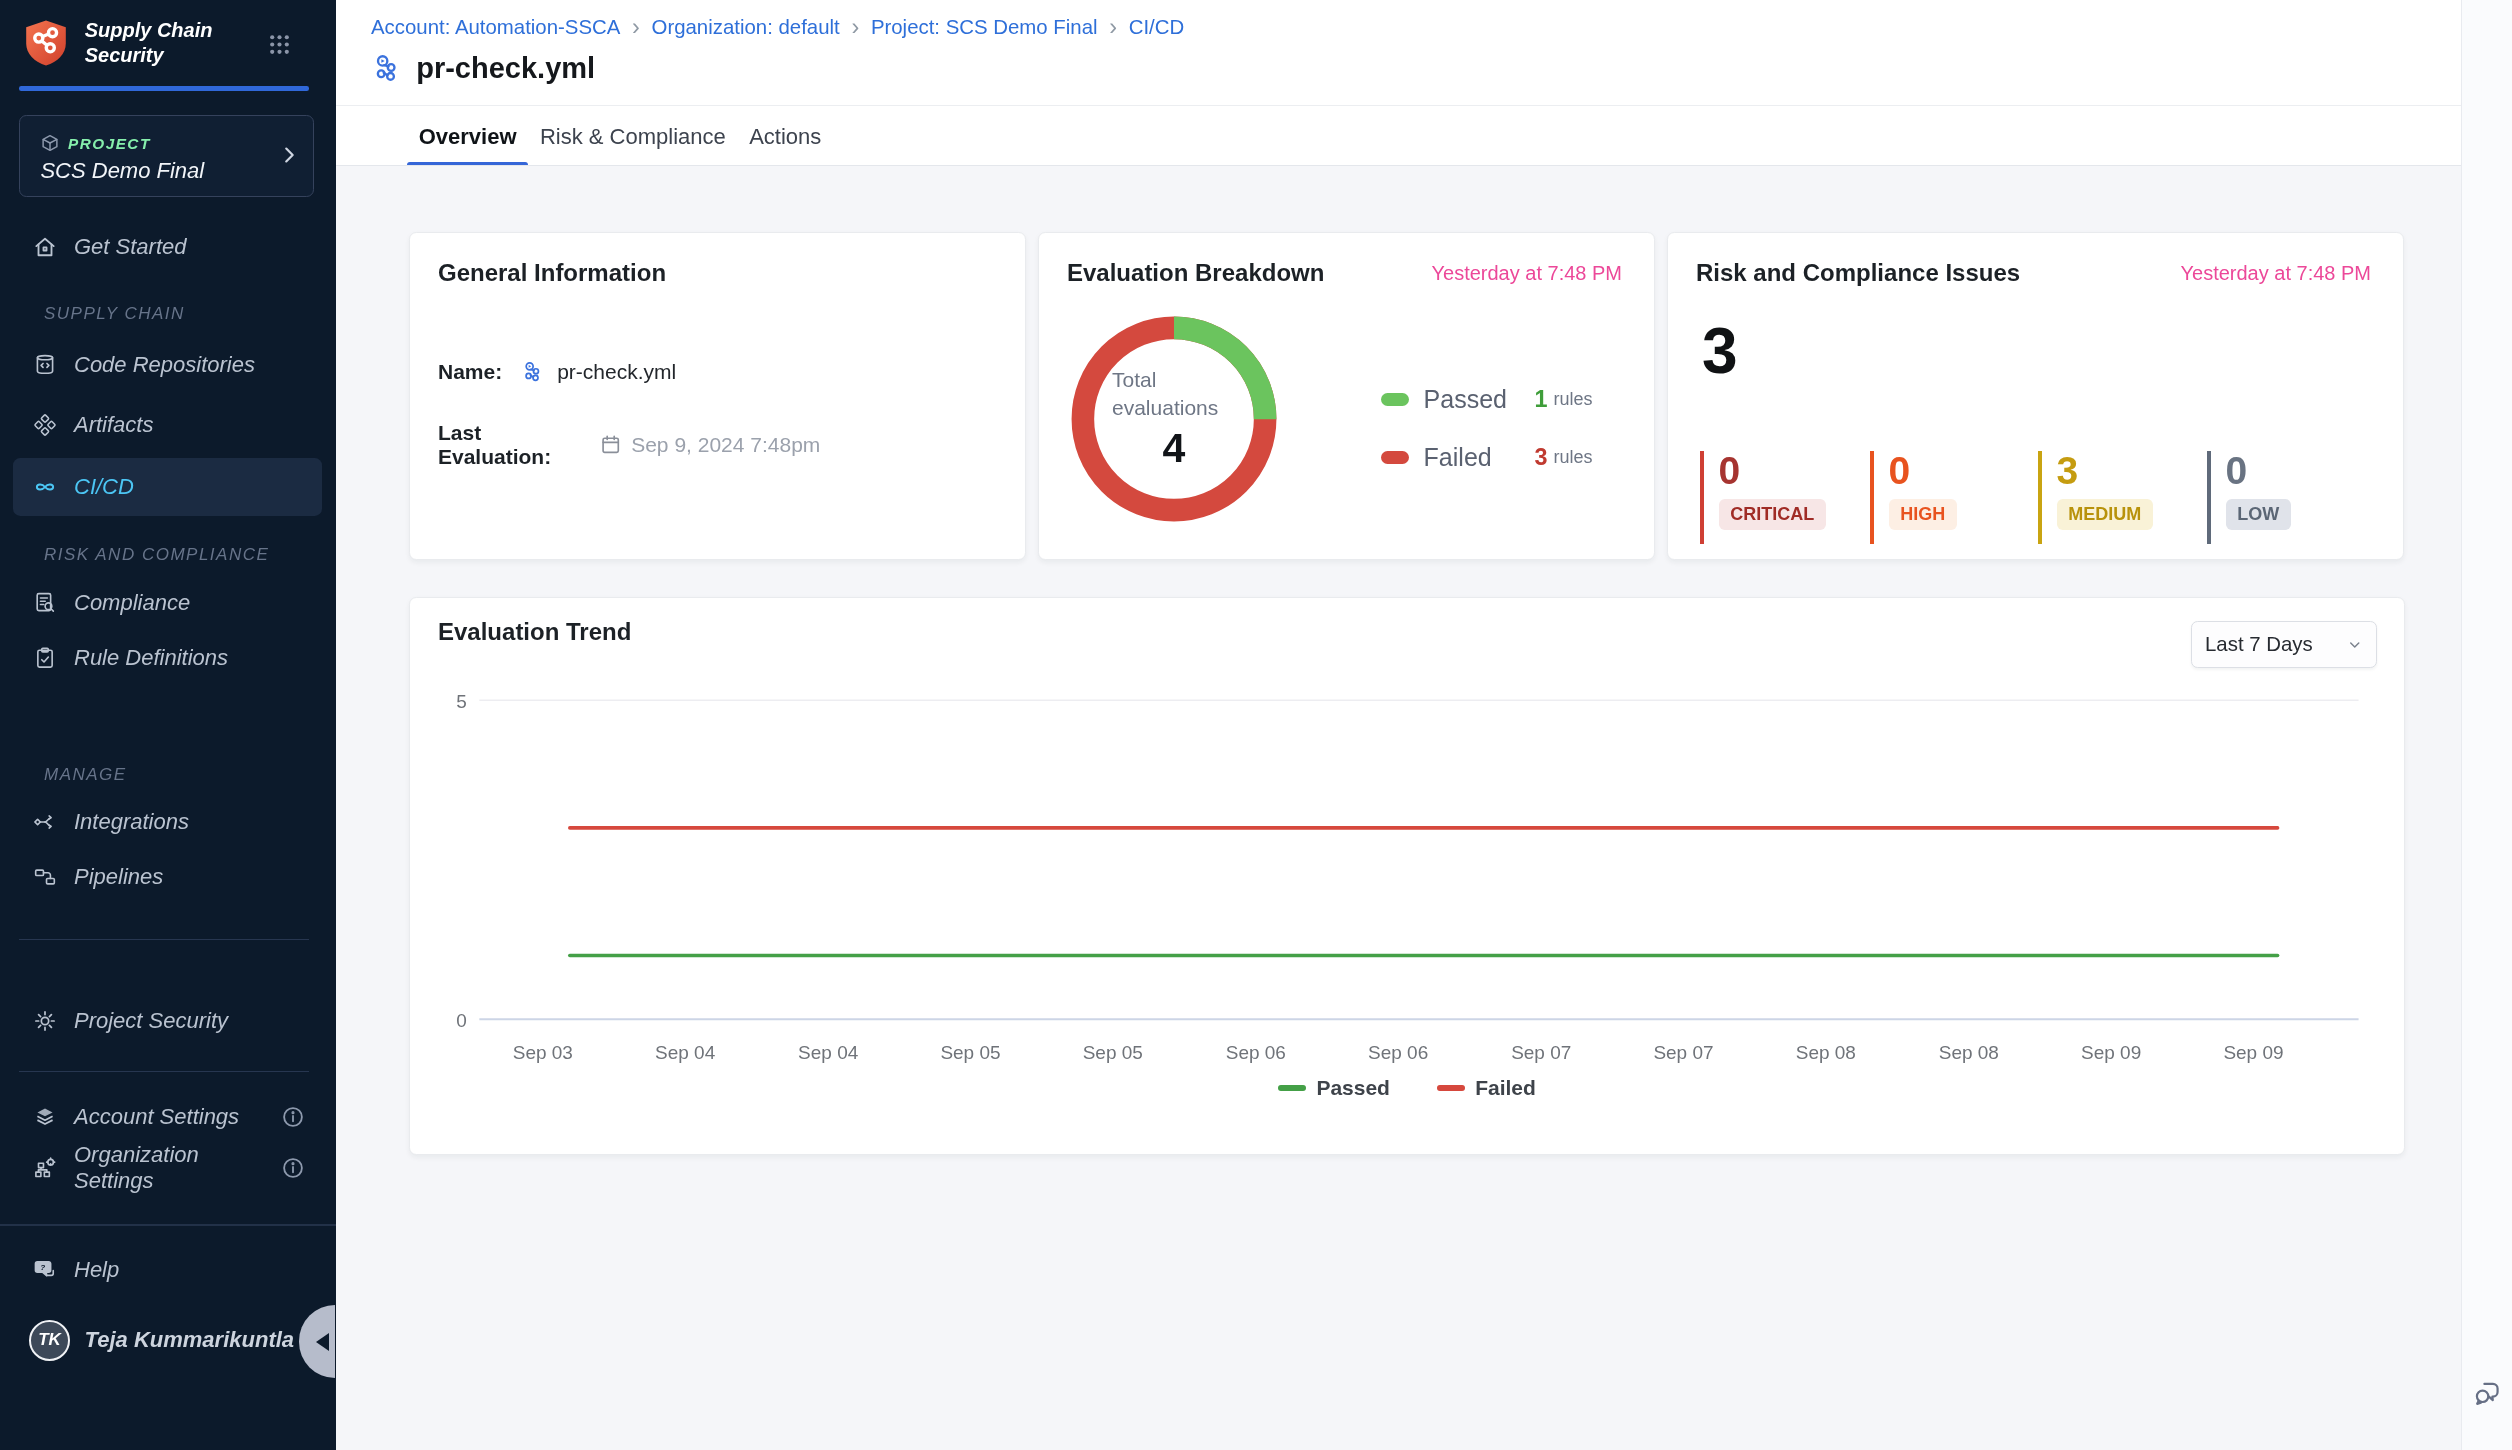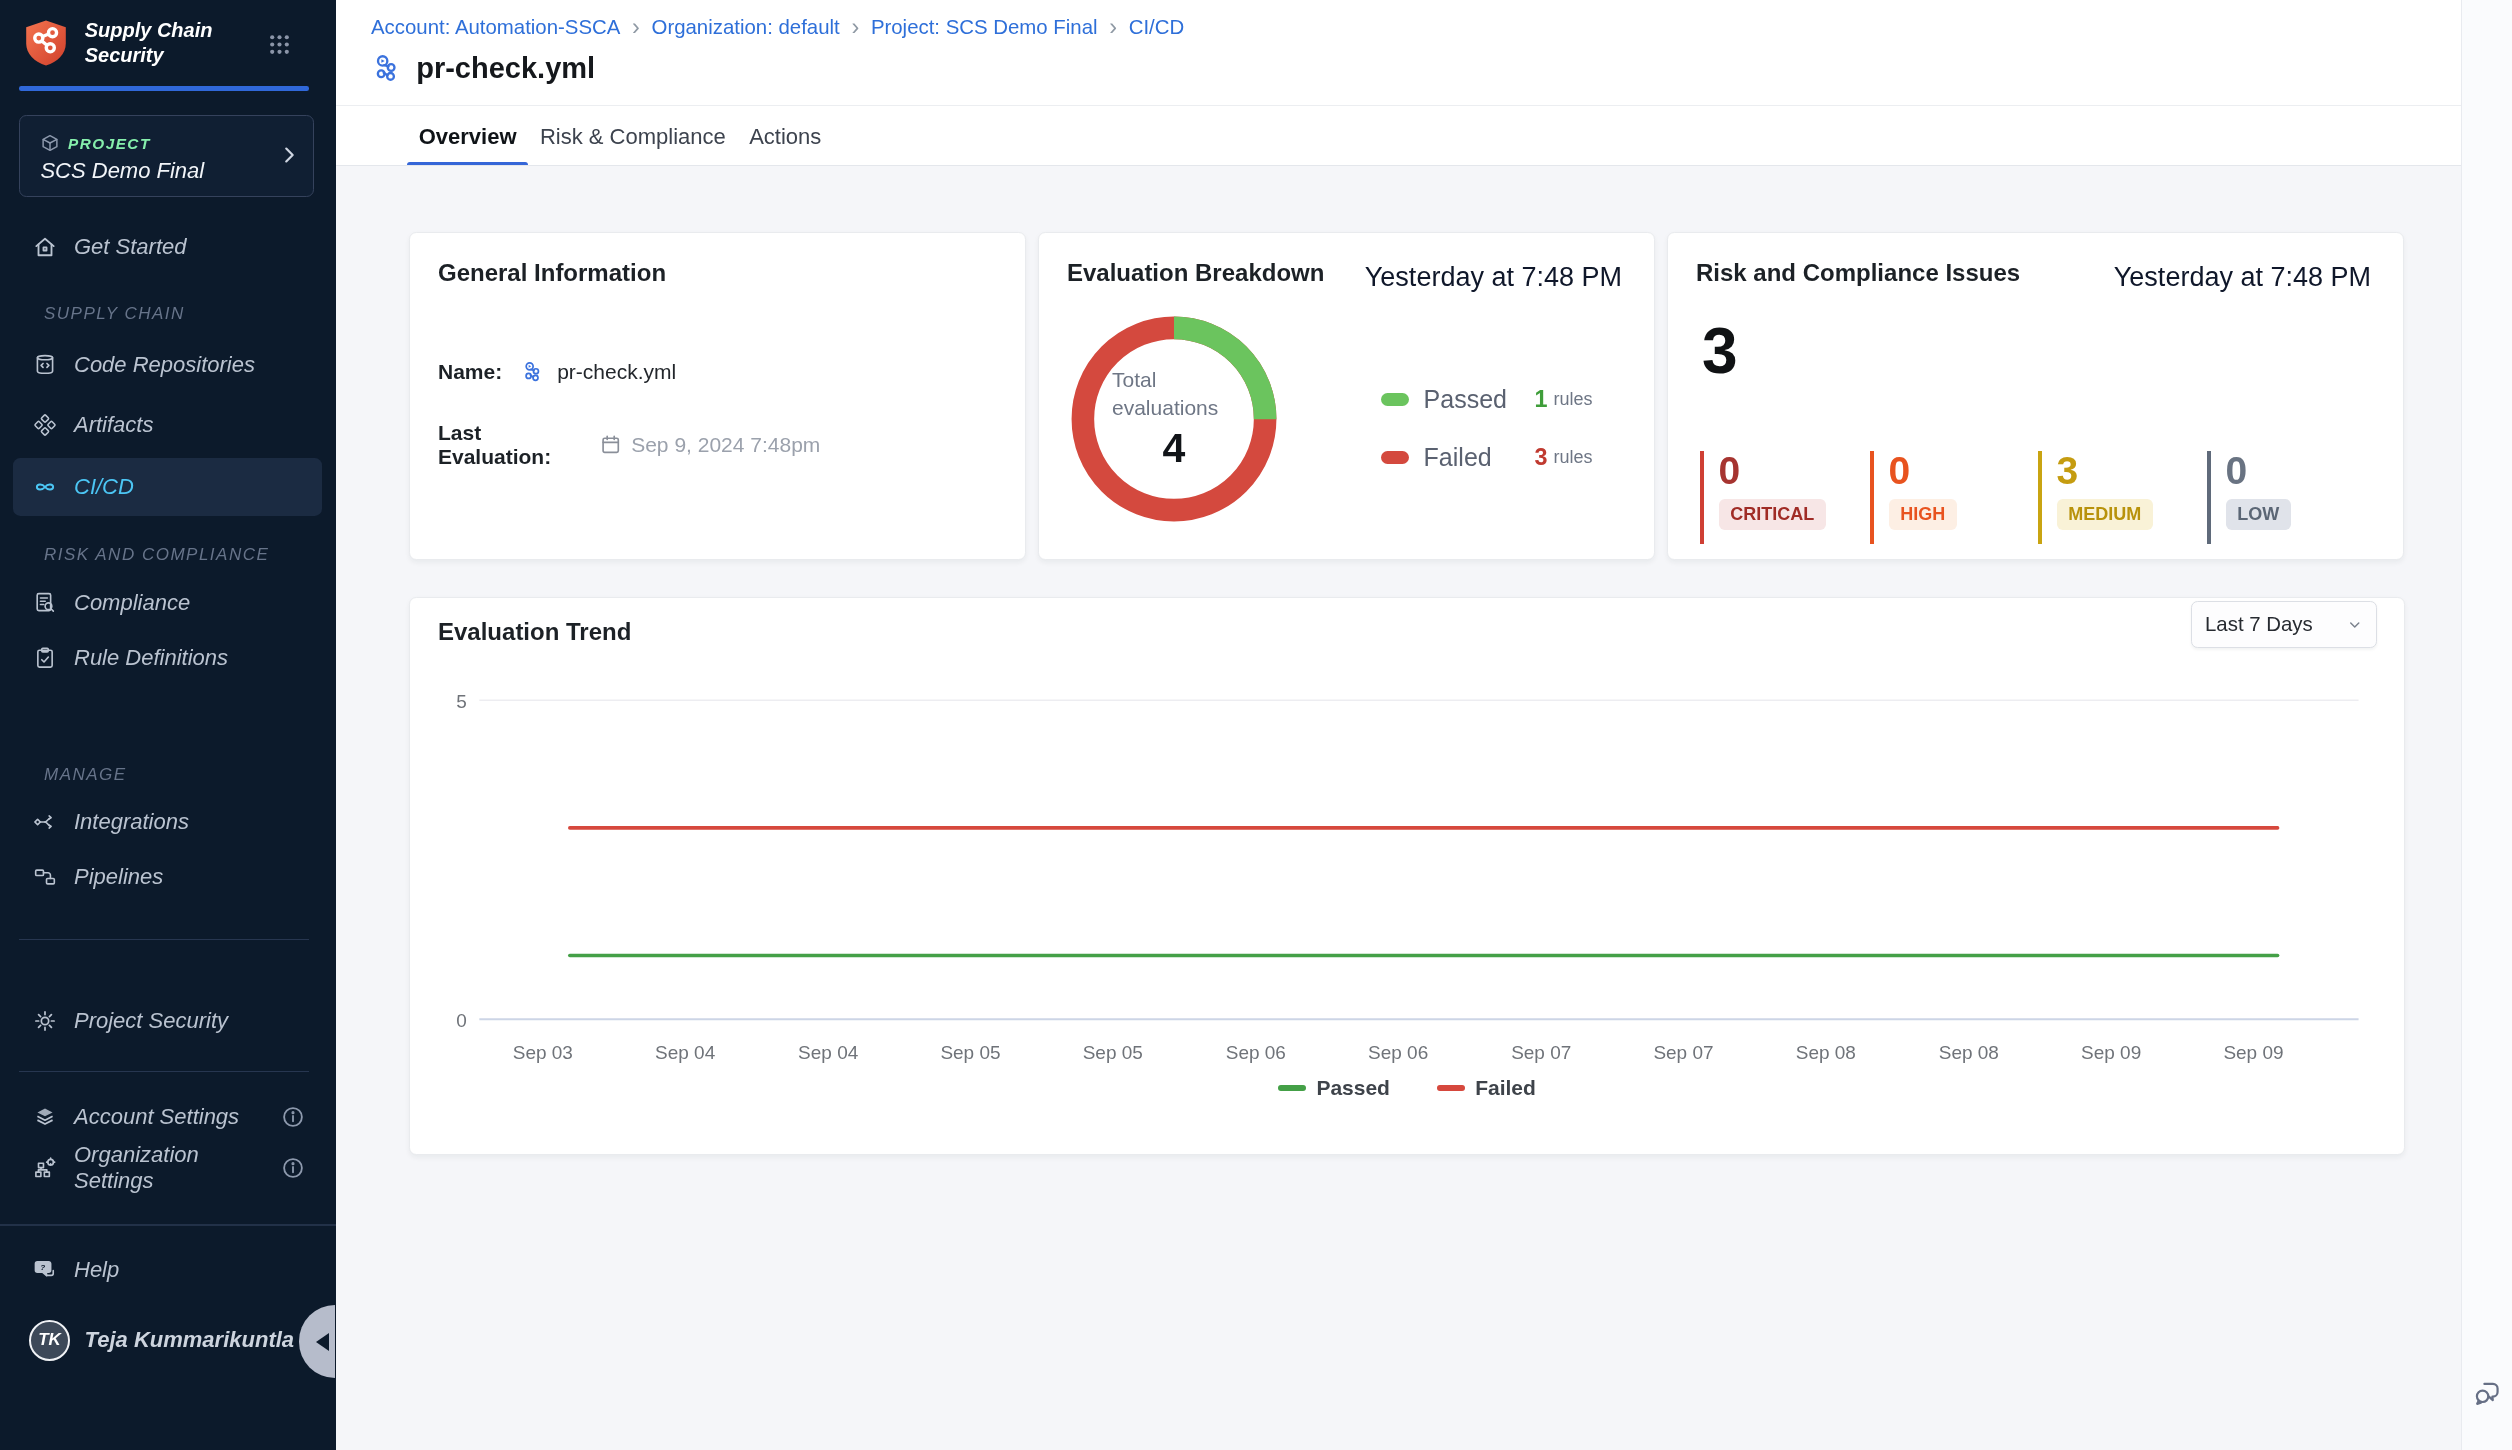--- a/index.html
+++ b/index.html
@@ -61,21 +61,21 @@
   .content { position:absolute; left:0; top:166px; width:2125px; height:1285px; background:#f5f6f9; }
 
   .card { position:absolute; background:#fff; border:0.7px solid #e9ebee; border-radius:7.3px;
     box-shadow:0 2.2px 5.8px rgba(25,30,40,.05); }
   #card-general   { left:73px;  top:66px;  width:617px;  height:328px; }
   #card-breakdown { left:702px;  top:66px;  width:617px;  height:328px; }
   #card-risk      { left:1331px; top:66px;  width:737px; height:328px; }
   #card-trend     { left:73px;  top:431px; width:1996px; height:558px; }
 
   .card-title { position:absolute; left:28px; top:26px; font-size:24px; font-weight:700; color:#1c2126; }
-  .card-stamp { position:absolute; right:32px; top:29px; font-size:27px; color:#0f172a;margin-left:44px; }
+  .card-stamp { position:absolute; right:32px; top:29px; font-size:20px; color:#ec4899;margin-left:44px; }
 
   
   .gi-row { position:absolute; left:28px; display:flex; align-items:center; }
   .gi-label { font-size:21px; font-weight:700; color:#1c2126; }
   .gi-val { font-size:21px; color:#23272c; display:flex; align-items:center; }
   .gi-val .pipe-ic { width:26px; height:26px; color:#3b72dd; margin-right:10.2px; }
   .cal-ic { width:23.4px; height:23.4px; color:#8a8f99; margin-right:8.8px; }
   .gi-date { font-size:21px; color:#9ba1ac; }
 
   
@@ -93,21 +93,21 @@
 
   
   .risk-total { position:absolute; left:34px; top:86px; font-size:64px; font-weight:700; color:#101214; line-height:1; }
   .sev { position:absolute; top:218px; height:93px; border-left:4.4px solid var(--bar); padding-left:14.6px; }
   .sev-num { font-size:39px; font-weight:700; line-height:1; color:var(--num); }
   .sev-badge { display:inline-block; margin-top:8.8px; padding:5.1px 11.7px; border-radius:5.8px;
     font-size:18px; font-weight:700; background:var(--bbg); color:var(--bfg); }
   #sev0{left:32px;} #sev1{left:202px;} #sev2{left:370px;} #sev3{left:539px;}
 
   
-  .range-select { position:absolute; left:1781px; top:3px; width:186px; height:47px; background:#fdfdfe;
+  .range-select { position:absolute; left:1781px; top:23px; width:186px; height:47px; background:#fdfdfe;
     border:1.5px solid #dcdfe5; border-radius:6.6px; display:flex; align-items:center; justify-content:space-between;
     padding:0 13px; font-size:20.4px; color:#272b31; cursor:pointer; box-shadow:0 1.5px 2.9px rgba(25,30,40,.05); }
   .range-select svg { width:17.5px; height:17.5px; color:#7b828d; }
   .trend-svg { position:absolute; left:0; top:73px; }
   .tick { font-size:26px; fill:#6f7379; text-anchor:middle; font-family:"Liberation Sans", sans-serif; }
   .ylab { font-size:26px; fill:#6f7379; text-anchor:end; font-family:"Liberation Sans", sans-serif; }
   .trend-legend { position:absolute; left:0; right:0; top:478px; display:flex; justify-content:center; gap:47px; }
   .tl-item { display:flex; align-items:center; font-size:21px; font-weight:700; color:#3e434a; }
   .dash { width:28px; height:5.1px; border-radius:2.9px; margin-right:10.2px; }
 

